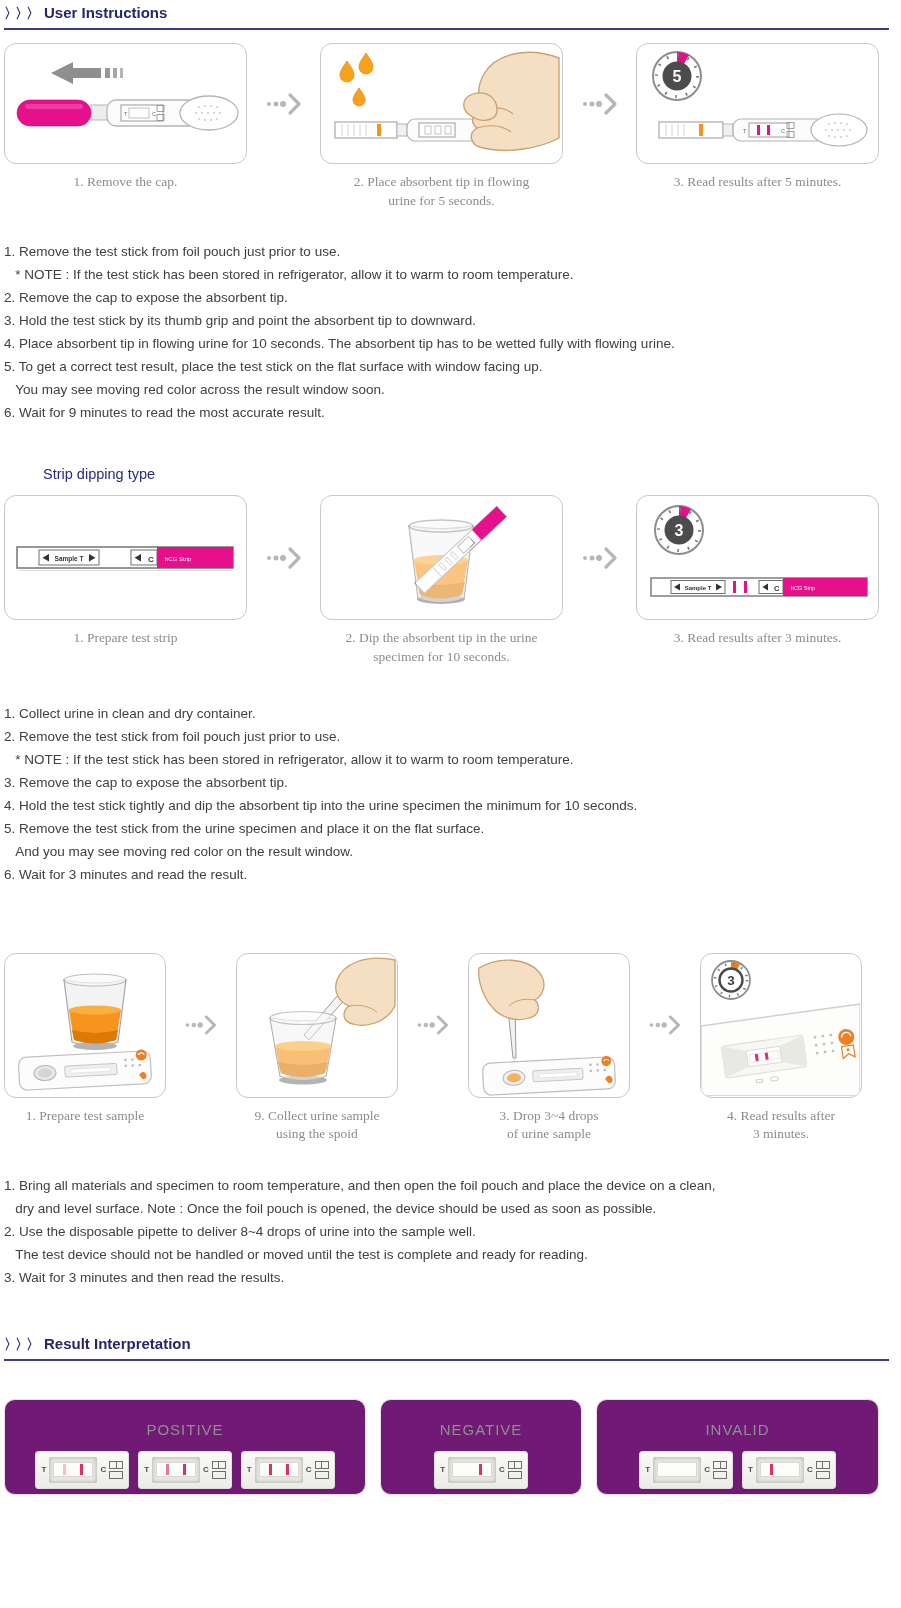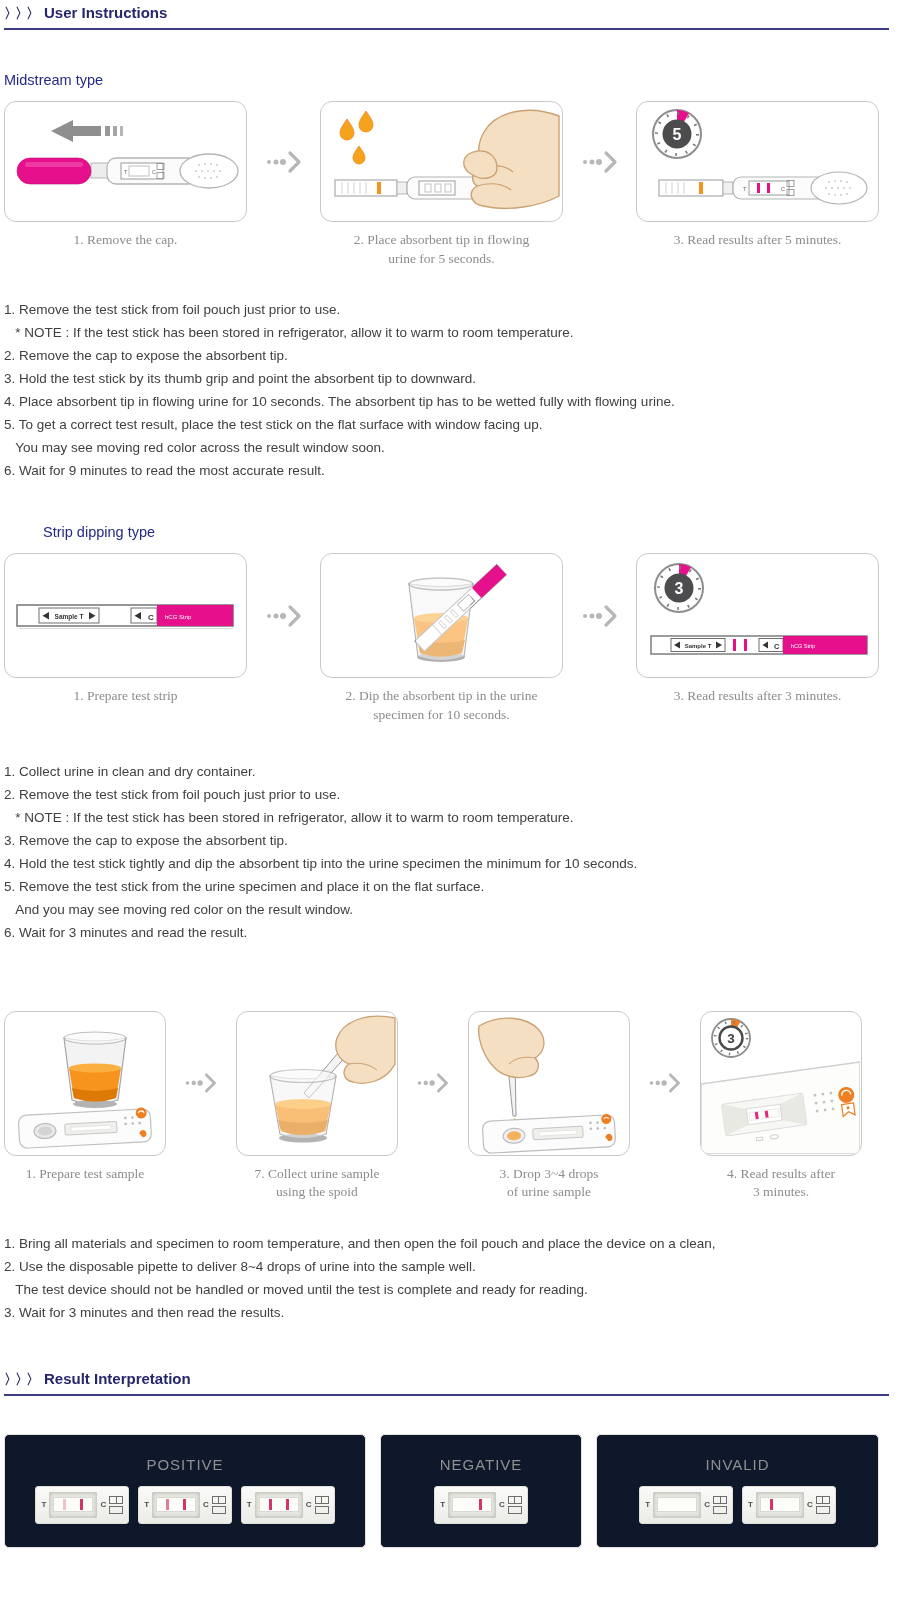--- a/index.html
+++ b/index.html
@@ -42,22 +42,22 @@
   .instr { margin-top:30px; font-size:13.5px; color:#404040; }
   .instr .line { line-height:23px; white-space:pre-wrap; }
   .instr.m-mid   { }
   .instr.m-strip { margin-top:35px; }
   .instr.m-cas   { }
   .gap-row3 { margin-top:67px; }
   .gap-res-header { margin-top:46px; }
 
   
   .res-row { display:flex; gap:14px; margin-top:38px; }
-  .res-box { border:1px solid #e5e2e2; background:#0f172a; border-radius:5px;
-    height:114px; }
+  .res-box { border:1px solid #e5e2e2; background:#701a75; border-radius:11px;
+    height:96px; }
   .res-box.pos { width:362px; }
   .res-box.neg { width:202px; }
   .res-box.inv { width:283px; }
   .res-title { text-align:center; color:#8f8f8f; font-size:15px;
     letter-spacing:1px; margin-top:21px; font-weight:normal; }
   .res-devices { display:flex; justify-content:center; align-items:center;
     gap:9px; margin-top:13px; }
 
   .device { display:flex; align-items:center; gap:3px;
     background:linear-gradient(180deg,#fafaf8,#ebebe7);
@@ -84,21 +84,20 @@
 <body>
 
 <div class="page">
 
   <div class="sec-header">
     <span class="chev">〉〉〉</span>
     <span>User Instructions</span>
   </div>
   <hr class="rule">
 
-  <div class="subtitle m1">Midstream type</div>
 
   <div class="step-row">
     <div class="step">
       <div class="panel r12">
         <svg viewBox="0 0 240 118" width="240" height="118">
           <g>
             <path d="M96,24 L68,24 L68,18 L46,29 L68,40 L68,34 L96,34 Z" fill="#8f8f8f"></path>
             <rect x="100" y="24" width="5" height="10" fill="#989898"></rect>
             <rect x="108" y="24" width="4" height="10" fill="#a6a6a6"></rect>
             <rect x="115" y="24" width="3" height="10" fill="#b5b5b5"></rect>
@@ -417,21 +416,21 @@
             <ellipse cx="118" cy="26" rx="6" ry="10" transform="rotate(42 118 26)" fill="#e9e9e9" stroke="#9a9a9a"></ellipse>
           </g>
           <g>
             <path d="M158,6 C128,0 106,10 100,26 C96,38 102,48 112,52 C104,58 106,68 116,70 C130,74 146,68 154,58 L158,52 Z" fill="#f5dfc2" stroke="#c9a172" stroke-width="1.3"></path>
             <path d="M112,52 C122,50 132,52 140,58" fill="none" stroke="#c9a172" stroke-width="1"></path>
           </g>
           <path d="M33,64 L43,122 Q66,130 89,122 L99,64 Q66,70 33,64 Z" fill="#ffffff" opacity="0.4"></path>
           <ellipse cx="66" cy="64" rx="33" ry="6.5" fill="#fafafa" opacity="0.6" stroke="#a0a0a0" stroke-width="1.2"></ellipse>
         </svg>
       </div>
-      <div class="caption">7. Collect urine sample
+      <div class="caption">9. Collect urine sample
 using the spoid</div>
     </div>
 
     <div class="flow r3">
       <svg width="36" height="24" viewBox="0 0 40 26">
         <circle cx="5" cy="13" r="2" fill="#b7b7b7"></circle>
           <circle cx="12" cy="13" r="2.5" fill="#b7b7b7"></circle>
           <circle cx="19" cy="13" r="3" fill="#b7b7b7"></circle>
         <path d="M26,4 L35,13 L26,22" fill="none" stroke="#b7b7b7" stroke-width="3.2" stroke-linecap="round" stroke-linejoin="round"></path>
       </svg>
@@ -520,20 +519,21 @@
           </g>
         </svg>
       </div>
       <div class="caption">4. Read results after
 3 minutes.</div>
     </div>
   </div>
 
   <div class="instr m-cas">
       <div class="line">1. Bring all materials and specimen to room temperature, and then open the foil pouch and place the device on a clean,</div>
+      <div class="line">   dry and level surface. Note : Once the foil pouch is opened, the device should be used as soon as possible.</div>
       <div class="line">2. Use the disposable pipette to deliver 8~4 drops of urine into the sample well.</div>
       <div class="line">   The test device should not be handled or moved until the test is complete and ready for reading.</div>
       <div class="line">3. Wait for 3 minutes and then read the results.</div>
     </div>
 
   <div class="sec-header gap-res-header">
     <span class="chev">〉〉〉</span>
     <span>Result Interpretation</span>
   </div>
   <hr class="rule">

